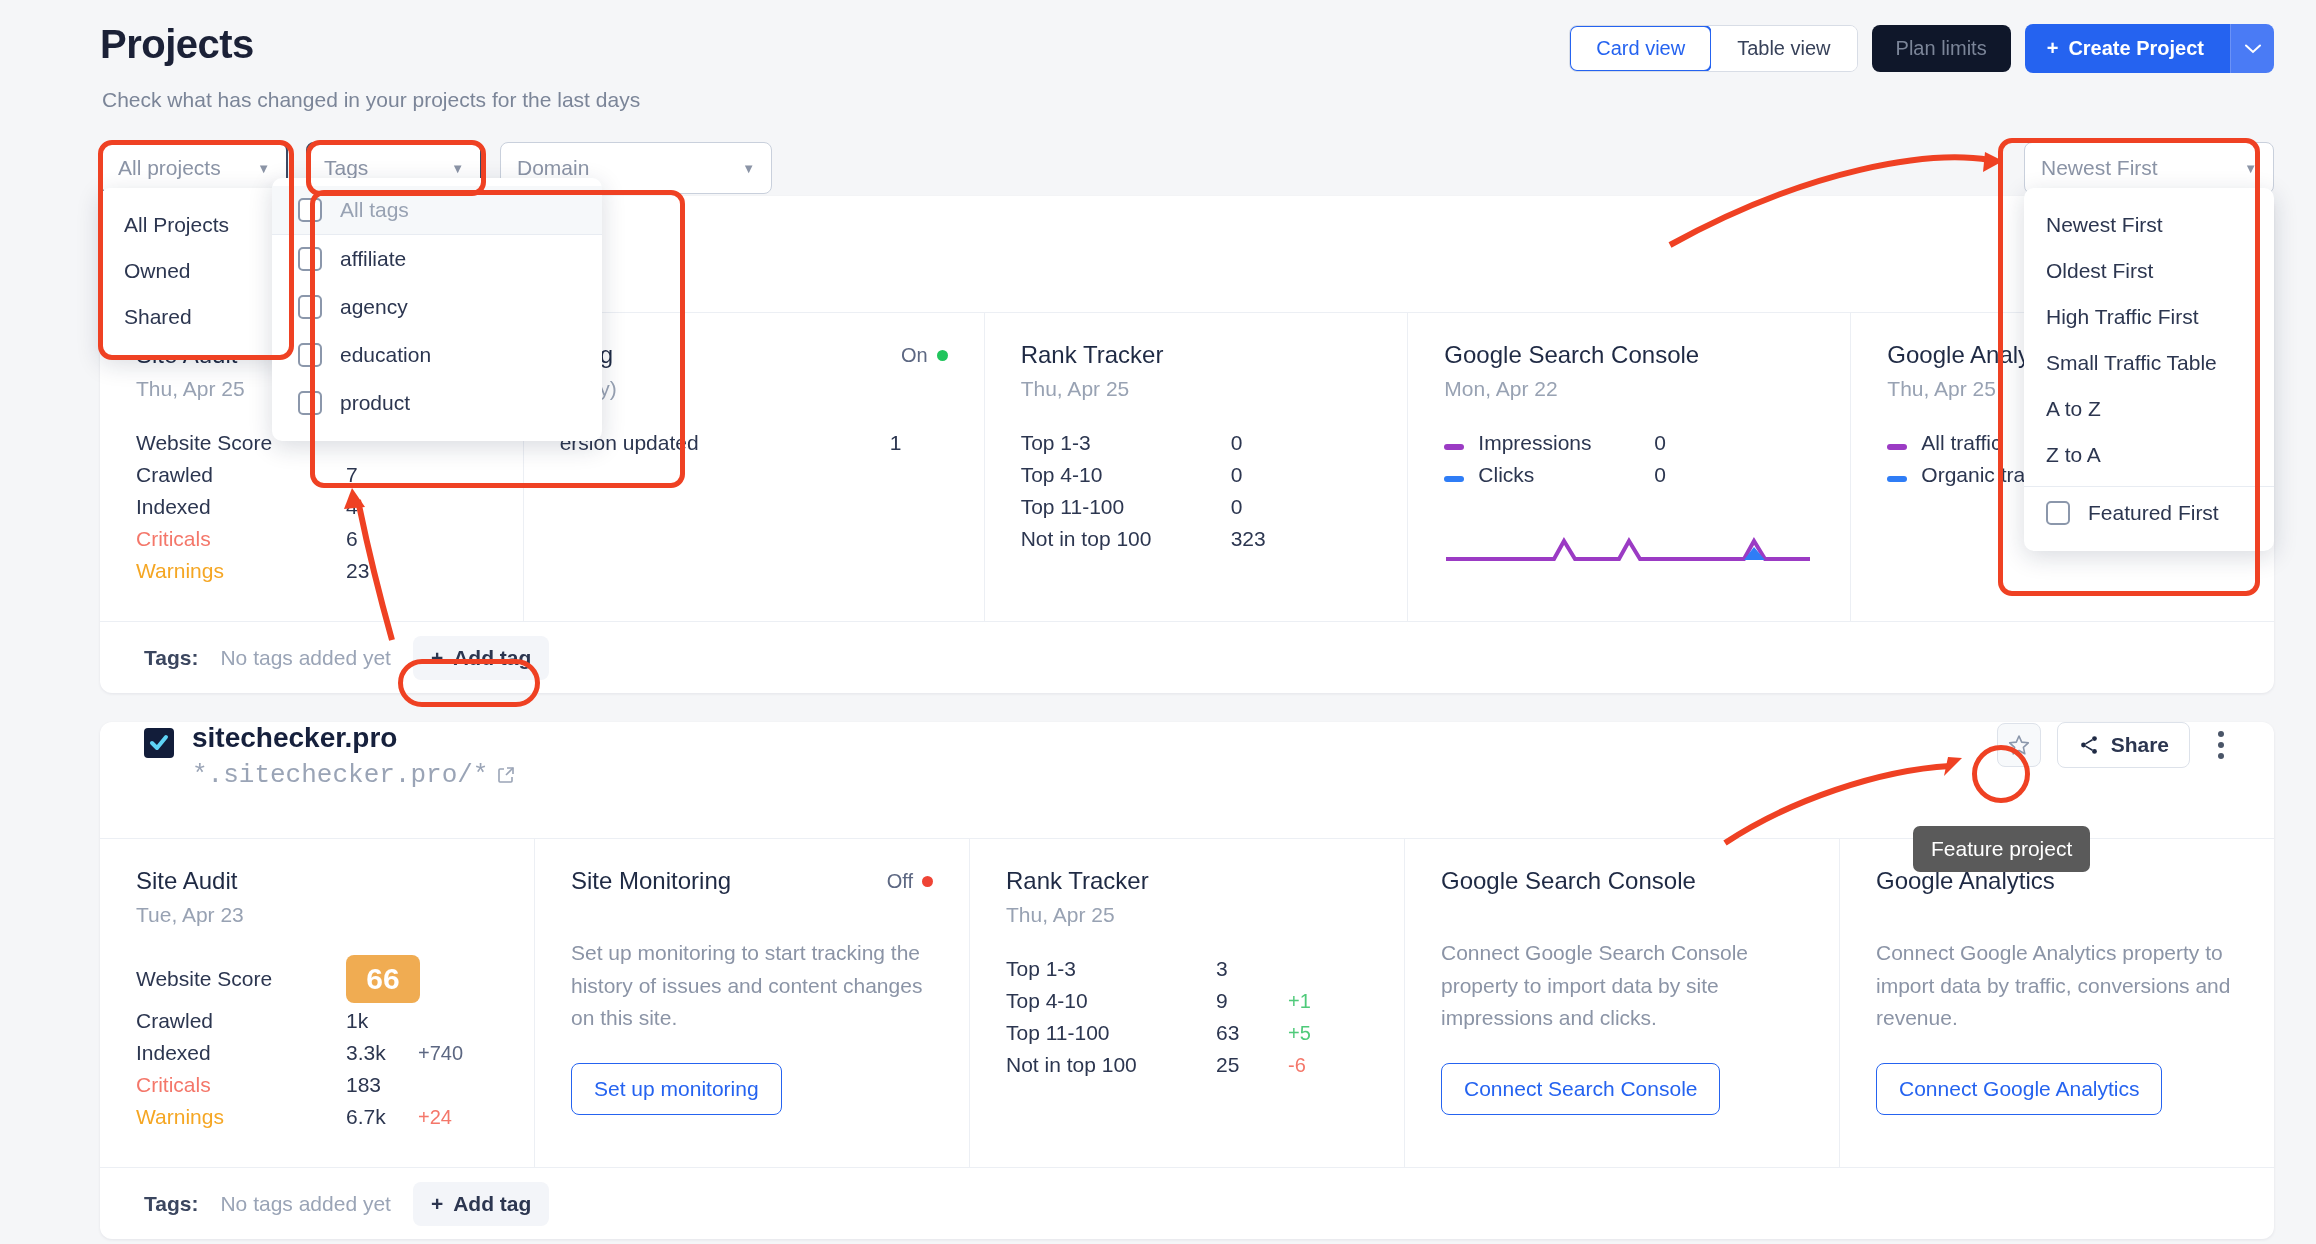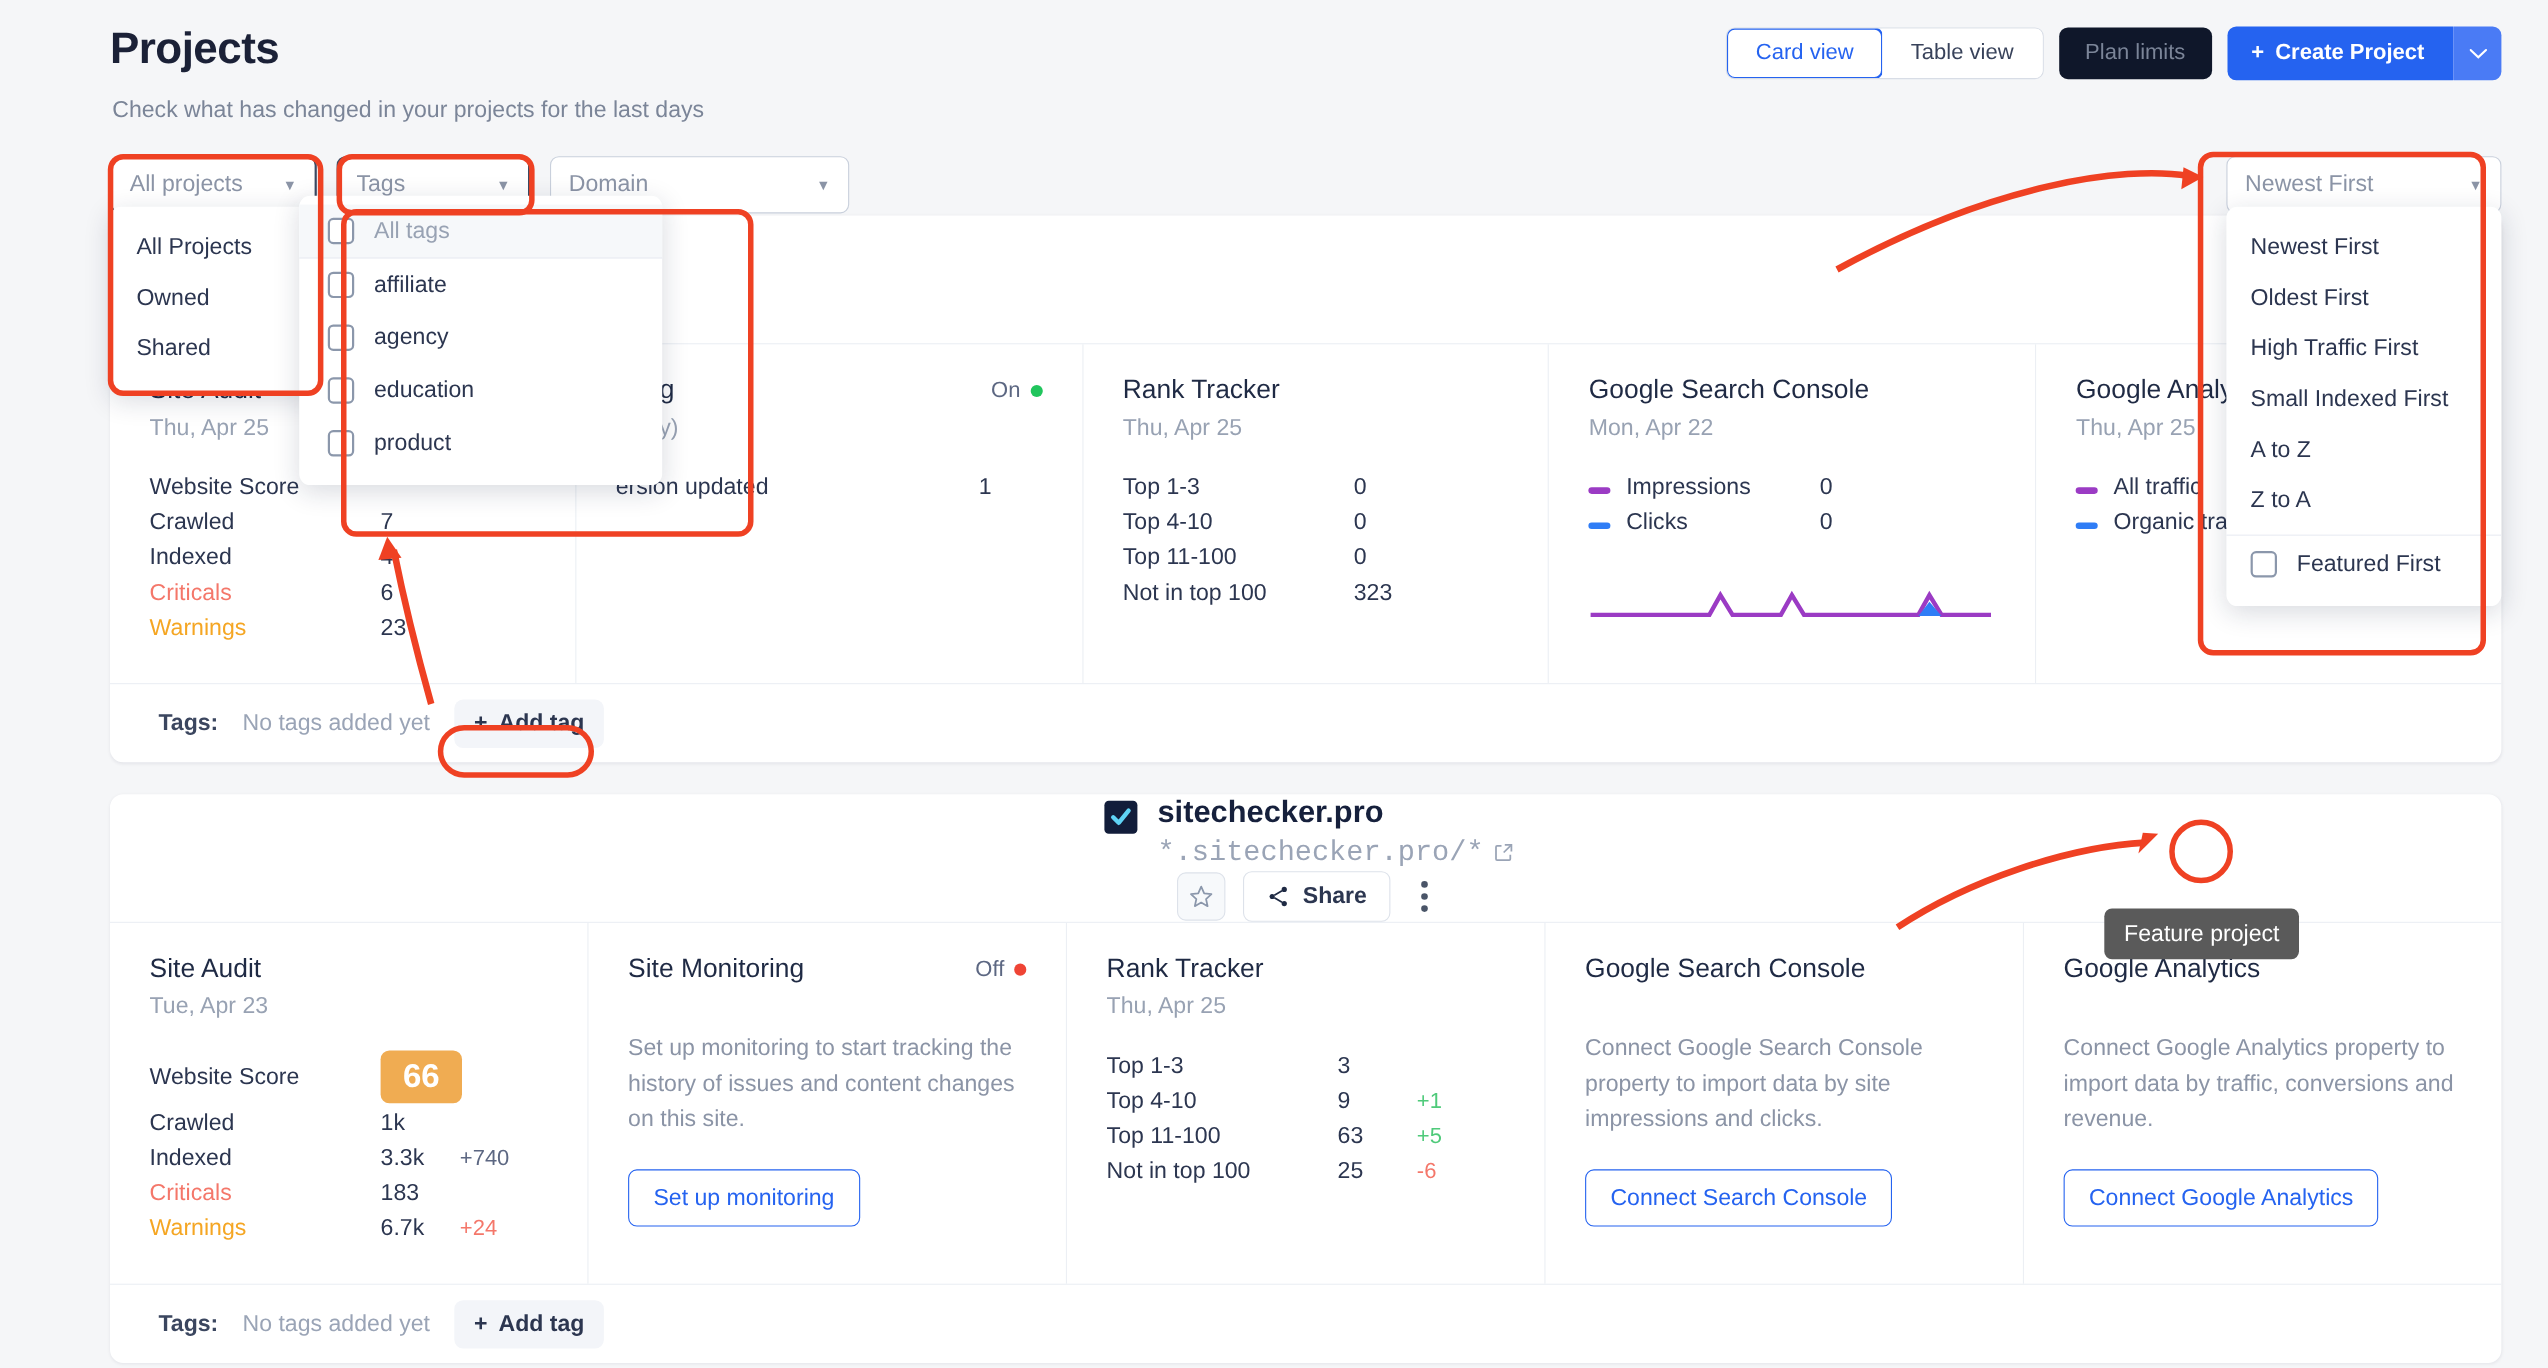--- a/index.html
+++ b/index.html
@@ -104,22 +104,22 @@
   .ring.circle { border-radius: 50%; }
   svg.anno { position: absolute; left: 0; top: 0; width: 2316px; height: 1244px;
              z-index: 61; pointer-events: none; }
 
   
   .card {
     position: absolute; left: 100px; width: 2174px;
     background: #fff; border-radius: 12px; box-shadow: 0 1px 3px rgba(20,30,60,.08);
   }
   .card-head {
-    height: 116px; display: flex; align-items: center;
-    justify-content: space-between; padding: 0 38px 0 44px; flex-direction: column;
+    height: 116px; display: flex; align-items: flex-start;
+    justify-content: space-between; padding: 0 38px 0 44px;
   }
   .proj-id { display: flex; align-items: flex-start; gap: 18px; }
   .favicon {
     width: 30px; height: 30px; background: #121d3a; border-radius: 4px; margin-top: 6px;
     display: flex; align-items: center; justify-content: center;
   }
   .proj-name { font-size: 28px; font-weight: bold; color: #16203c; }
   .proj-url { font-size: 26px; color: #9aa4b6; margin-top: 6px; display: flex; align-items: center; gap: 9px; font-family: Liberation Mono, monospace; }
   .head-actions { display: flex; align-items: center; gap: 16px; }
   .icon-btn {
@@ -510,21 +510,21 @@
     <div class="dd-row">
       <span class="cbx"></span>
       <span>product</span>
     </div>
   </div>
 
   <div class="dropdown dd-sort">
     <div class="dd-item">Newest First</div>
     <div class="dd-item">Oldest First</div>
     <div class="dd-item">High Traffic First</div>
-    <div class="dd-item">Small Indexed First</div>
+    <div class="dd-item">Small Traffic Table</div>
     <div class="dd-item">A to Z</div>
     <div class="dd-item">Z to A</div>
     <div class="sep"></div>
     <div class="dd-row">
       <span class="cbx"></span>
       <span>Featured First</span>
     </div>
   </div>
 
   <div class="ring" style="left:98px; top:140px; width:196px; height:220px;"></div>

